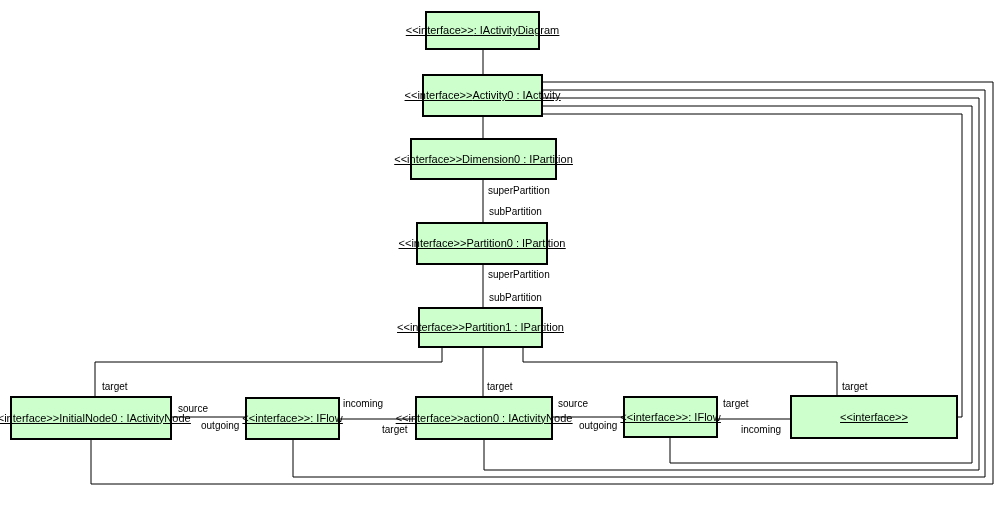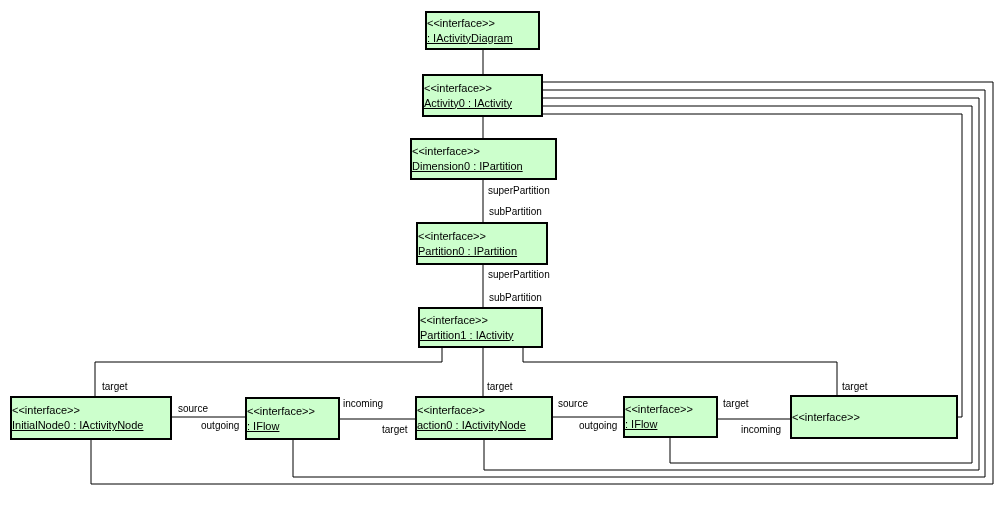--- a/index.html
+++ b/index.html
@@ -15,27 +15,27 @@
     position: absolute;
     left: 0; top: 0;
     width: 1001px; height: 512px;
   }
   .node {
     position: absolute;
     box-sizing: border-box;
     background: #ccffcc;
     border: 2px solid #000000;
     display: flex;
-    flex-direction: column;
-    align-items: flex-start;
+    align-items: center;
     justify-content: center;
     text-align: center;
     color: #000000;
     font-size: 11px;
     line-height: 15px;
+    text-decoration: underline;
   }
   .node .stereo { white-space: nowrap; }
   .node .nm { white-space: nowrap; text-decoration: underline; }
   .elabel {
     position: absolute;
     color: #000000;
     font-size: 10px;
     line-height: 12px;
     white-space: nowrap;
   }
@@ -79,21 +79,21 @@
     <div class="nm">Dimension0 : IPartition</div>
   </div>
 
   <div class="node" style="left: 416px; top: 222px; width: 132px; height: 43px; background: rgb(204, 255, 204); border-color: rgb(0, 0, 0);">
     <div class="stereo">&lt;&lt;interface&gt;&gt;</div>
     <div class="nm">Partition0 : IPartition</div>
   </div>
 
   <div class="node" style="left: 418px; top: 307px; width: 125px; height: 41px; background: rgb(204, 255, 204); border-color: rgb(0, 0, 0);">
     <div class="stereo">&lt;&lt;interface&gt;&gt;</div>
-    <div class="nm">Partition1 : IActivity</div>
+    <div class="nm">Partition1 : IPartition</div>
   </div>
 
   <div class="node" style="left: 10px; top: 396px; width: 162px; height: 44px; background: rgb(204, 255, 204); border-color: rgb(0, 0, 0);">
     <div class="stereo">&lt;&lt;interface&gt;&gt;</div>
     <div class="nm">InitialNode0 : IActivityNode</div>
   </div>
 
   <div class="node" style="left: 245px; top: 397px; width: 95px; height: 43px; background: rgb(204, 255, 204); border-color: rgb(0, 0, 0);">
     <div class="stereo">&lt;&lt;interface&gt;&gt;</div>
     <div class="nm">: IFlow</div>

